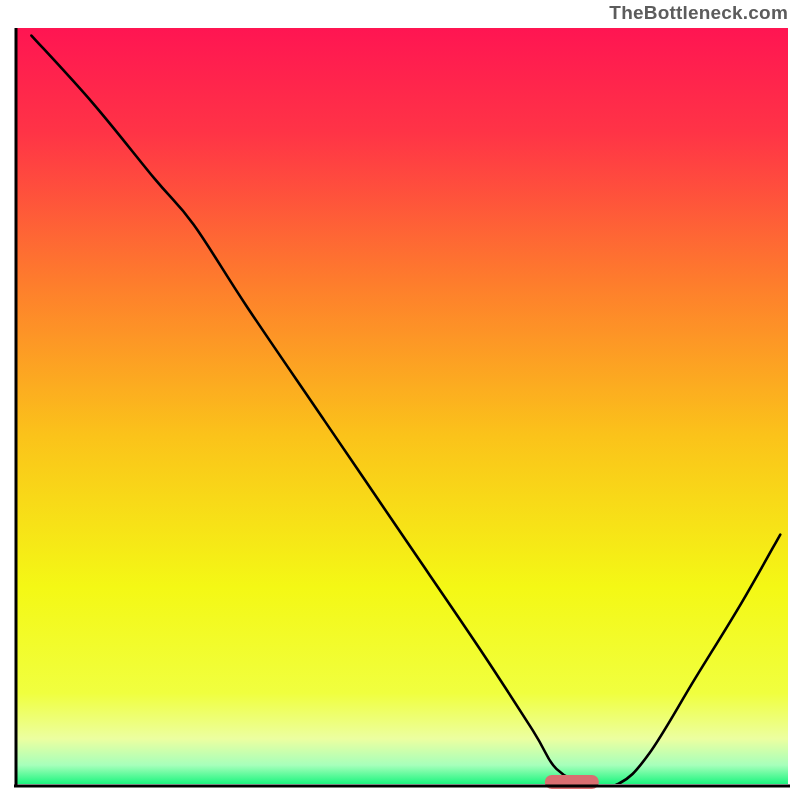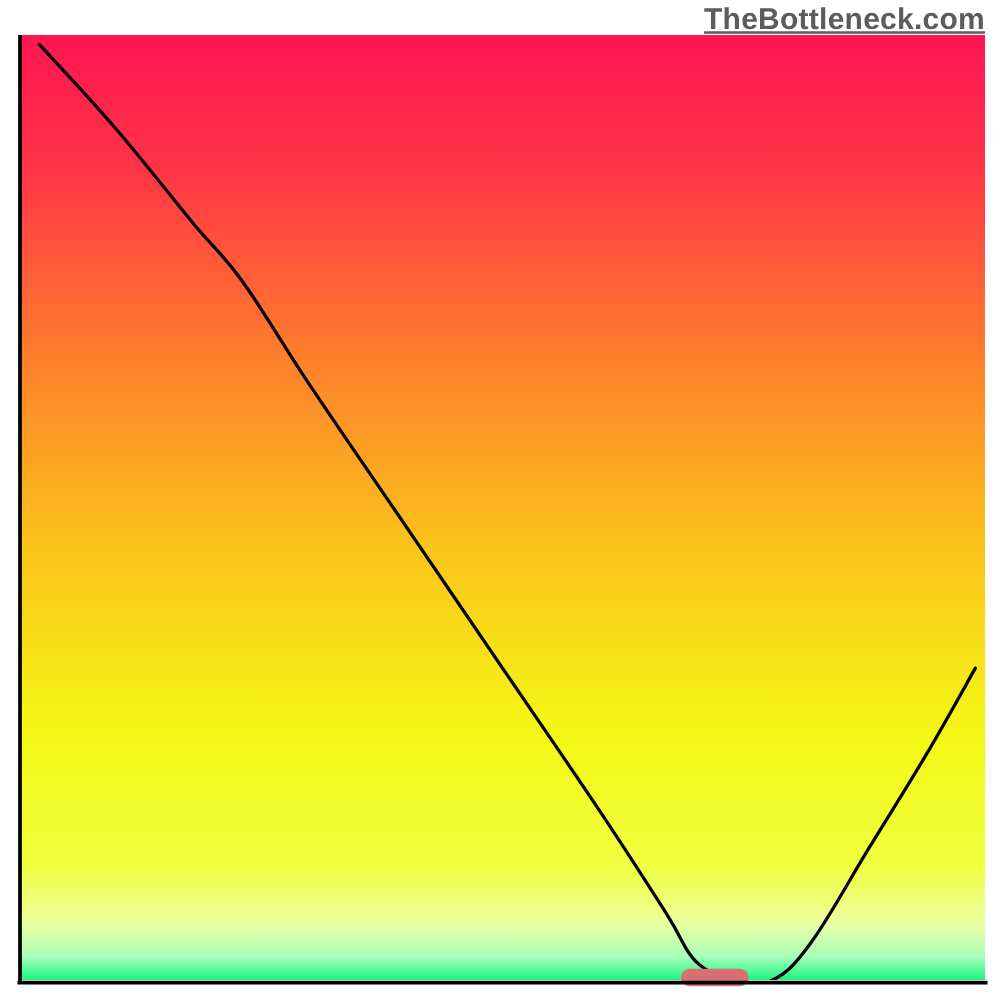--- a/index.html
+++ b/index.html
@@ -13,26 +13,25 @@
   }
   .container {
     position: relative;
     width: 800px;
     height: 800px;
   }
   .watermark {
     position: absolute;
     top: 2px;
     right: 12px;
-    font-size: 24px;
+    font-size: 19px;
     font-weight: 600;
     color: #5c5c5c;
     z-index: 10;
     letter-spacing: 0.2px;
-    text-decoration: underline;
   }
   svg.plot {
     position: absolute;
     top: 0;
     left: 0;
     width: 800px;
     height: 800px;
   }
   .target-pill {
     fill: #d96f71;

